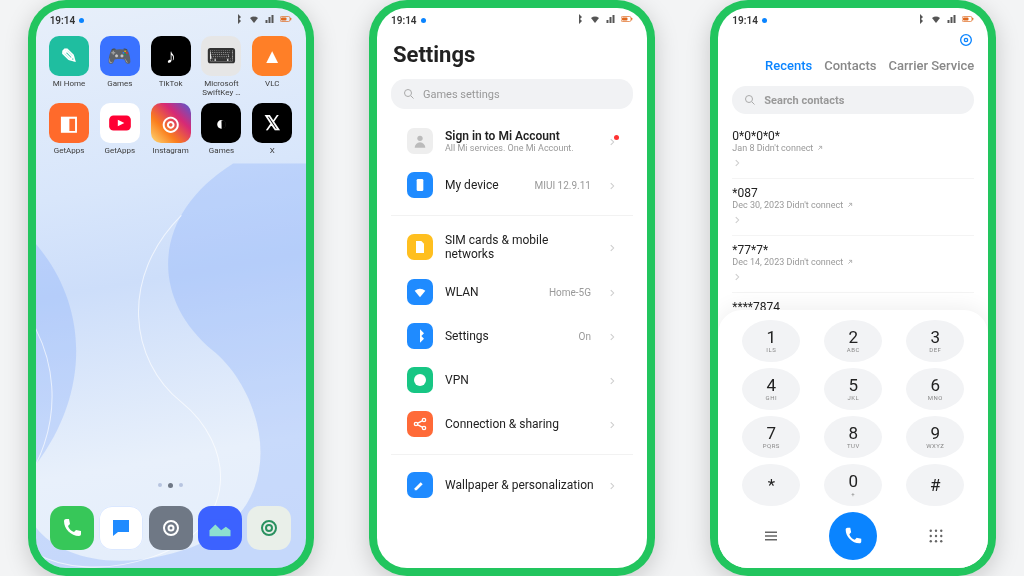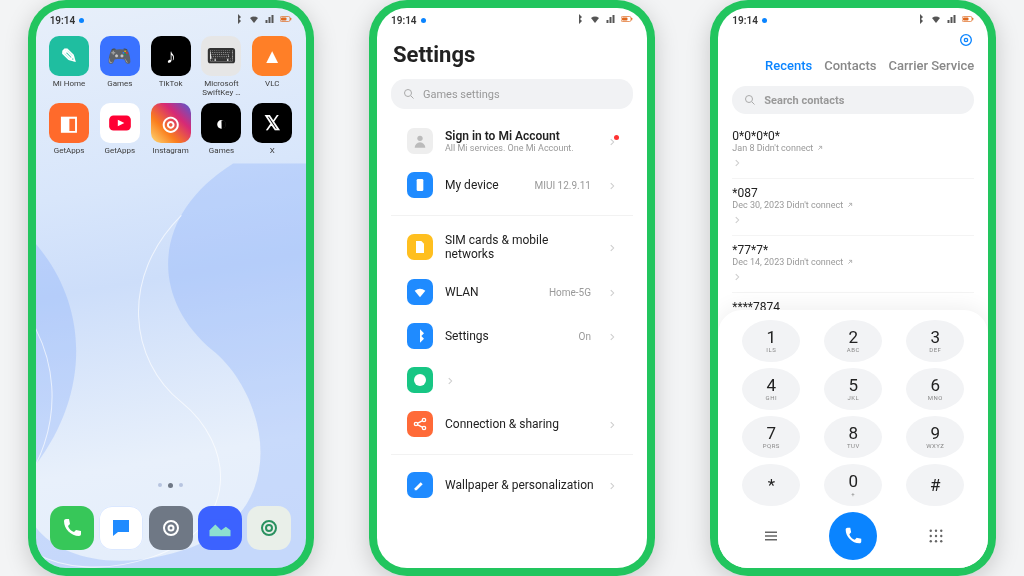--- a/index.html
+++ b/index.html
@@ -297,20 +297,21 @@
           <span class="chev"><svg viewBox="0 0 24 24" fill="none" stroke="currentColor" stroke-width="2.5">
               <path d="M9 5l7 7-7 7"></path>
             </svg></span>
         </div>
         <div class="row">
           <div class="ric" style="background:#17c684">
             <svg viewBox="0 0 24 24" fill="#fff">
               <circle cx="12" cy="12" r="9"></circle>
             </svg>
           </div>
+          <div class="rtxt">VPN</div>
           <span class="chev"><svg viewBox="0 0 24 24" fill="none" stroke="currentColor" stroke-width="2.5">
               <path d="M9 5l7 7-7 7"></path>
             </svg></span>
         </div>
         <div class="row">
           <div class="ric" style="background:#ff6a38">
             <svg viewBox="0 0 24 24" fill="none" stroke="#fff" stroke-width="2">
               <circle cx="6" cy="12" r="2.5"></circle>
               <circle cx="18" cy="6" r="2.5"></circle>
               <circle cx="18" cy="18" r="2.5"></circle>

